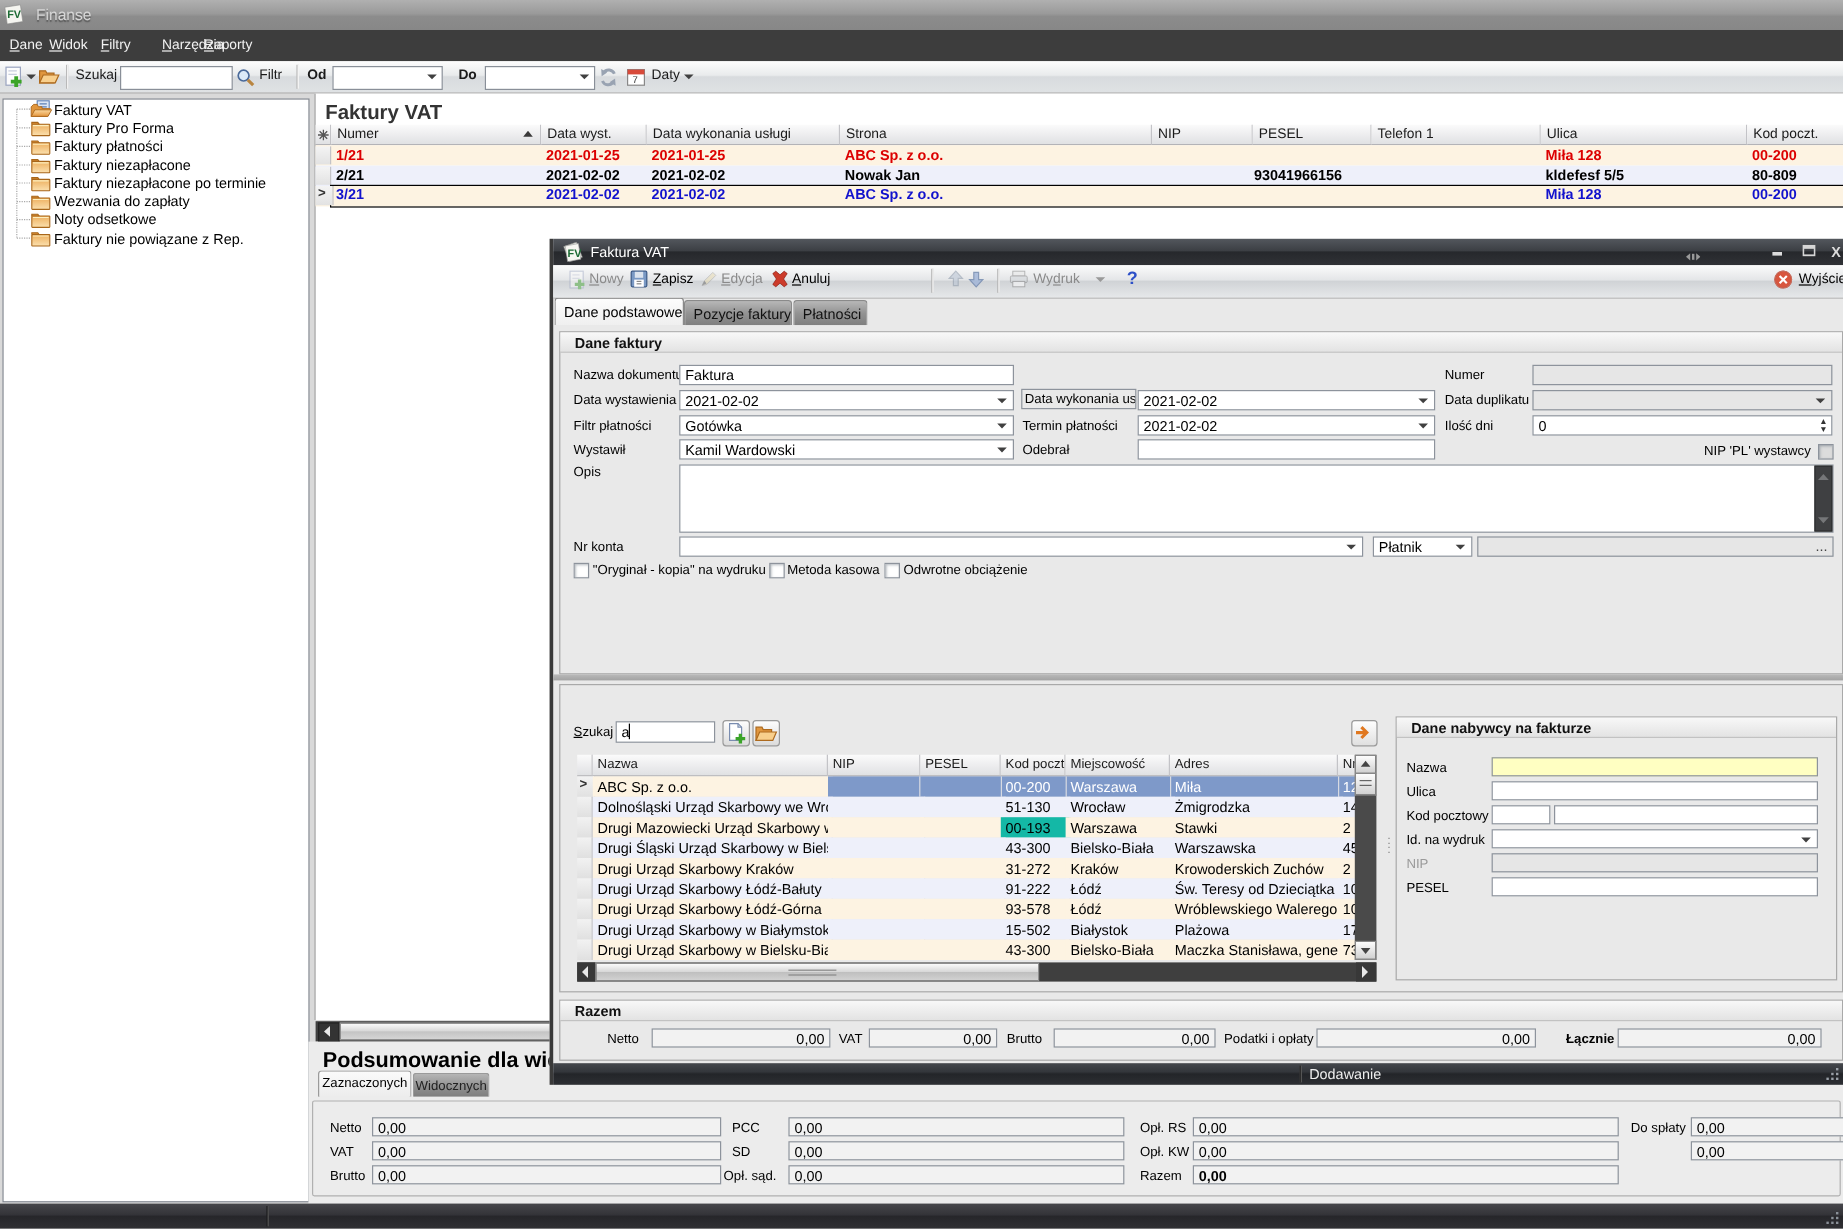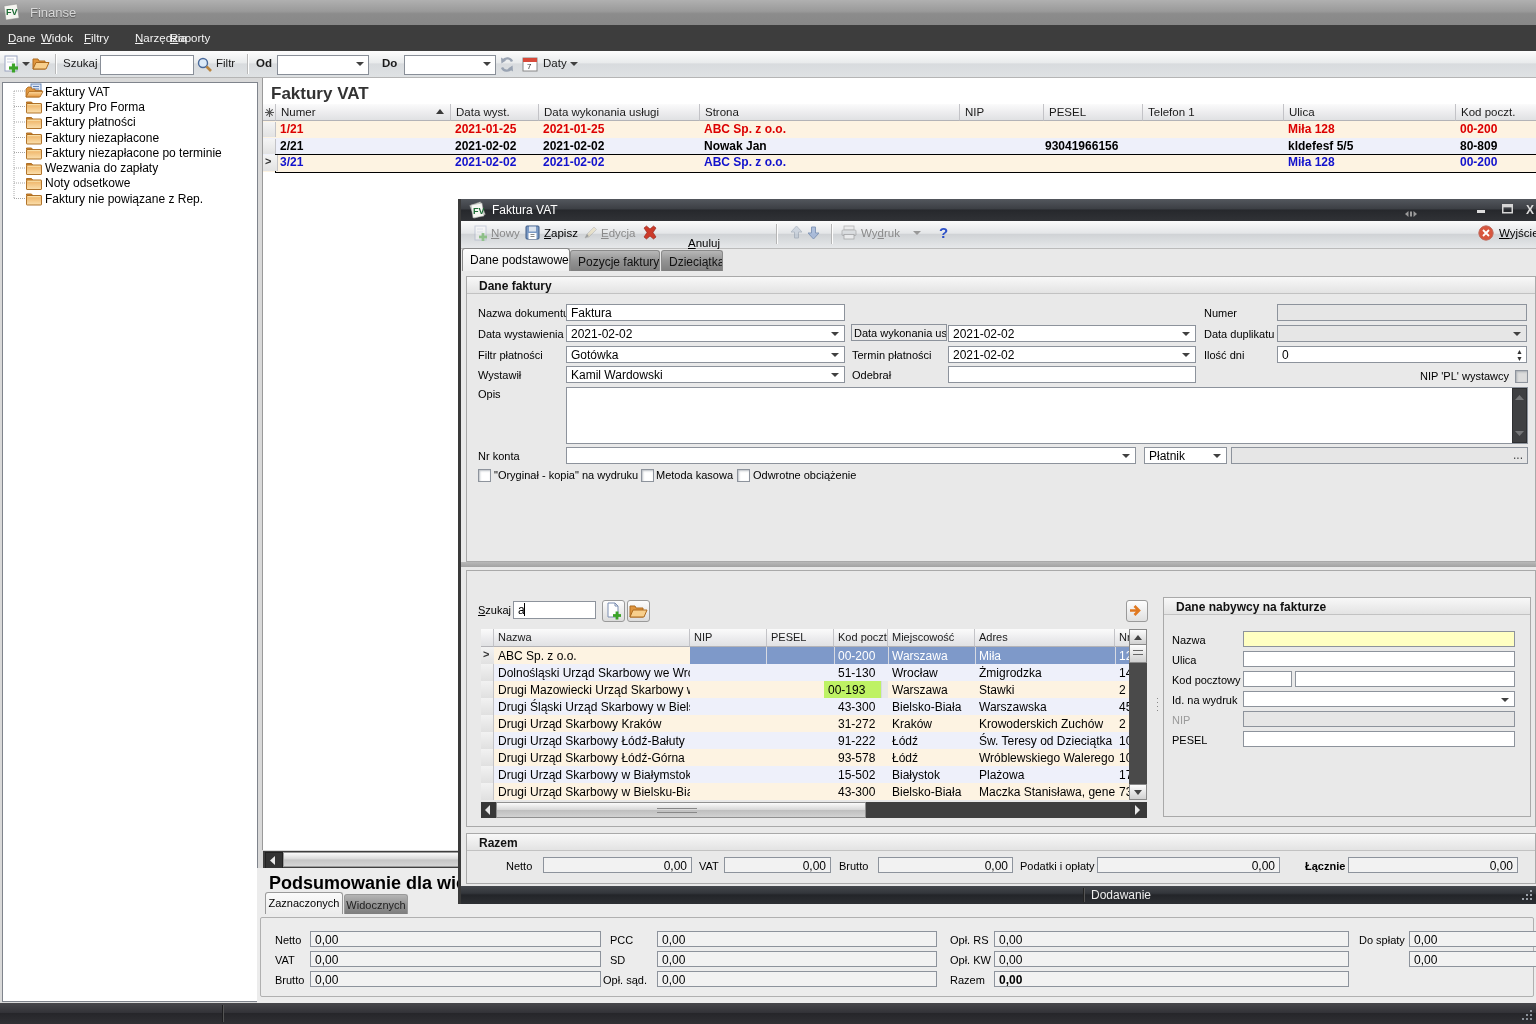--- a/index.html
+++ b/index.html
@@ -310,21 +310,21 @@
         </svg></div>
     <div class="abs" style="left:83px;top:6px;color:#000;"><u>Z</u>apisz</div>
     <div class="abs" style="left:122px;top:4px;opacity:0.45;"><svg width="15" height="15">
           <path d="M2,13 L4,9 11,2 13.5,4.5 6,12 Z" fill="#e8d9a8" stroke="#999" stroke-width="0.8"></path>
           <path d="M2,13 L4,9 5.8,11.2 Z" fill="#555"></path>
         </svg></div>
     <div class="abs" style="left:140px;top:6px;color:#8a8a8a;"><u>E</u>dycja</div>
     <div class="abs" style="left:181px;top:4px;"><svg width="16" height="15">
           <path d="M2,3 L4.5,1 8,4 11.5,1 14,3 11,7.5 14,12 11.5,14 8,11 4.5,14 2,12 5,7.5 Z" fill="#cc3b2a" stroke="#8e2015" stroke-width="0.6"></path>
         </svg></div>
-    <div class="abs" style="left:199px;top:16px;color:#000;margin-left:28px;"><u>A</u>nuluj</div>
+    <div class="abs" style="left:199px;top:6px;color:#000;"><u>A</u>nuluj</div>
     <div class="abs" style="left:315px;top:3px;width:1px;height:20px;background:#b5b5b5;border-right:1px solid #fdfdfd;"></div>
     <div class="abs" style="left:328px;top:4px;opacity:0.55;"><svg width="15" height="15">
           <path d="M7.5,1 L13,7 9.5,7 9.5,13 5.5,13 5.5,7 2,7 Z" fill="#b8c4d4" stroke="#8a97a8"></path>
         </svg></div>
     <div class="abs" style="left:345px;top:4px;opacity:0.8;"><svg width="15" height="15">
           <path d="M7.5,14 L13,8 9.5,8 9.5,2 5.5,2 5.5,8 2,8 Z" fill="#9fb4d8" stroke="#6e86ad"></path>
         </svg></div>
     <div class="abs" style="left:370px;top:3px;width:1px;height:20px;background:#b5b5b5;border-right:1px solid #fdfdfd;"></div>
     <div class="abs" style="left:380px;top:4px;opacity:0.5;"><svg width="16" height="15">
           <rect x="3" y="1" width="10" height="4" fill="#e8e8e8" stroke="#777" stroke-width="0.8"></rect>
@@ -336,21 +336,21 @@
     <div class="abs b" style="left:478px;top:3px;color:#2d50c8;font-size:15px;">?</div>
     <div class="abs" style="left:1017px;top:4px;"><svg width="16" height="16">
           <circle cx="8" cy="8" r="7" fill="#d8563e" stroke="#9c3222"></circle>
           <circle cx="8" cy="8" r="7" fill="none" stroke="#e9907e" stroke-width="1" opacity="0.6"></circle>
           <path d="M5,5 L11,11 M11,5 L5,11" stroke="#fff" stroke-width="1.8"></path>
         </svg></div>
     <div class="abs" style="left:1038px;top:6px;color:#000;"><u>W</u>yjście</div>
   </div>
   <div class="abs" id="dlg-tabs" style="left:0;top:49px;width:1075px;height:24px;">
     <div class="tab off" style="left:109px;width:90px;">Pozycje faktury</div>
-    <div class="tab off" style="left:200px;width:62px;">Dzieciątka</div>
+    <div class="tab off" style="left:200px;width:62px;">Płatności</div>
     <div class="tab on" style="left:1px;width:108px;">Dane podstawowe</div>
   </div>
   <div class="abs" id="dlg-body">
 
     <div class="grp" style="left:5px;top:77px;width:1068px;height:284px;">
       <div class="grphdr">Dane faktury</div>
       <div class="lbl" style="left:11px;top:30px;">Nazwa dokumentu</div>
       <div class="fld" style="left:99px;top:27px;width:279px;height:17px;">Faktura</div>
       <div class="lbl" style="left:11px;top:51px;">Data wystawienia</div>
       <div class="fld" style="left:99px;top:48px;width:279px;height:17px;">2021-02-02<span class="combo-arrow" style="right:5px;top:6px;"></span></div>
@@ -461,21 +461,21 @@
               <div class="cell" style="left:353px;top:0;width:53px;height:15px;background:#eef0fa;border-right:1px solid #d7dae2;padding:2px 0 0 4px;overflow:hidden;white-space:nowrap;">51-130</div>
               <div class="cell" style="left:407px;top:0;width:86px;height:15px;background:#eef0fa;border-right:1px solid #d7dae2;padding:2px 0 0 4px;overflow:hidden;white-space:nowrap;">Wrocław</div>
               <div class="cell" style="left:494px;top:0;width:139px;height:15px;background:#eef0fa;border-right:1px solid #d7dae2;padding:2px 0 0 4px;overflow:hidden;white-space:nowrap;">Żmigrodzka</div>
               <div class="cell" style="left:634px;top:0;width:13px;height:15px;background:#eef0fa;border-right:1px solid #d7dae2;padding:2px 0 0 4px;overflow:hidden;white-space:nowrap;">14</div>
             </div>
           <div class="brow bR3" style="top: 52px; width: 648px;">
               <div class="cell" style="left:0;top:0;width:12px;height:17px;background:linear-gradient(#f2f2f2,#e0e0e0);border-right:1px solid #c3c3c7;"></div>
               <div class="cell" style="left:13px;top:0;width:195px;height:15px;background:#fdf3e2;border-right:1px solid #d7dae2;padding:2px 0 0 4px;overflow:hidden;white-space:nowrap;">Drugi Mazowiecki Urząd Skarbowy w Warsz</div>
               <div class="cell" style="left:209px;top:0;width:76px;height:15px;background:#fdf3e2;border-right:1px solid #d7dae2;padding:2px 0 0 4px;overflow:hidden;white-space:nowrap;"></div>
               <div class="cell" style="left:286px;top:0;width:66px;height:15px;background:#fdf3e2;border-right:1px solid #d7dae2;padding:2px 0 0 4px;overflow:hidden;white-space:nowrap;"></div>
-              <div class="cell" style="left:343px;top:0;width:53px;height:15px;background:#bef264;border-right:1px solid #d7dae2;padding:2px 0 0 4px;overflow:hidden;white-space:nowrap;">00-193</div>
+              <div class="cell" style="left:353px;top:0;width:53px;height:15px;background:#14b8a6;border-right:1px solid #d7dae2;padding:2px 0 0 4px;overflow:hidden;white-space:nowrap;">00-193</div>
               <div class="cell" style="left:407px;top:0;width:86px;height:15px;background:#fdf3e2;border-right:1px solid #d7dae2;padding:2px 0 0 4px;overflow:hidden;white-space:nowrap;">Warszawa</div>
               <div class="cell" style="left:494px;top:0;width:139px;height:15px;background:#fdf3e2;border-right:1px solid #d7dae2;padding:2px 0 0 4px;overflow:hidden;white-space:nowrap;">Stawki</div>
               <div class="cell" style="left:634px;top:0;width:13px;height:15px;background:#fdf3e2;border-right:1px solid #d7dae2;padding:2px 0 0 4px;overflow:hidden;white-space:nowrap;">2</div>
             </div>
           <div class="brow bR4" style="top: 69px; width: 648px;">
               <div class="cell" style="left:0;top:0;width:12px;height:17px;background:linear-gradient(#f2f2f2,#e0e0e0);border-right:1px solid #c3c3c7;"></div>
               <div class="cell" style="left:13px;top:0;width:195px;height:15px;background:#eef0fa;border-right:1px solid #d7dae2;padding:2px 0 0 4px;overflow:hidden;white-space:nowrap;">Drugi Śląski Urząd Skarbowy w Bielsku-Białe</div>
               <div class="cell" style="left:209px;top:0;width:76px;height:15px;background:#eef0fa;border-right:1px solid #d7dae2;padding:2px 0 0 4px;overflow:hidden;white-space:nowrap;"></div>
               <div class="cell" style="left:286px;top:0;width:66px;height:15px;background:#eef0fa;border-right:1px solid #d7dae2;padding:2px 0 0 4px;overflow:hidden;white-space:nowrap;"></div>
               <div class="cell" style="left:353px;top:0;width:53px;height:15px;background:#eef0fa;border-right:1px solid #d7dae2;padding:2px 0 0 4px;overflow:hidden;white-space:nowrap;">43-300</div>

